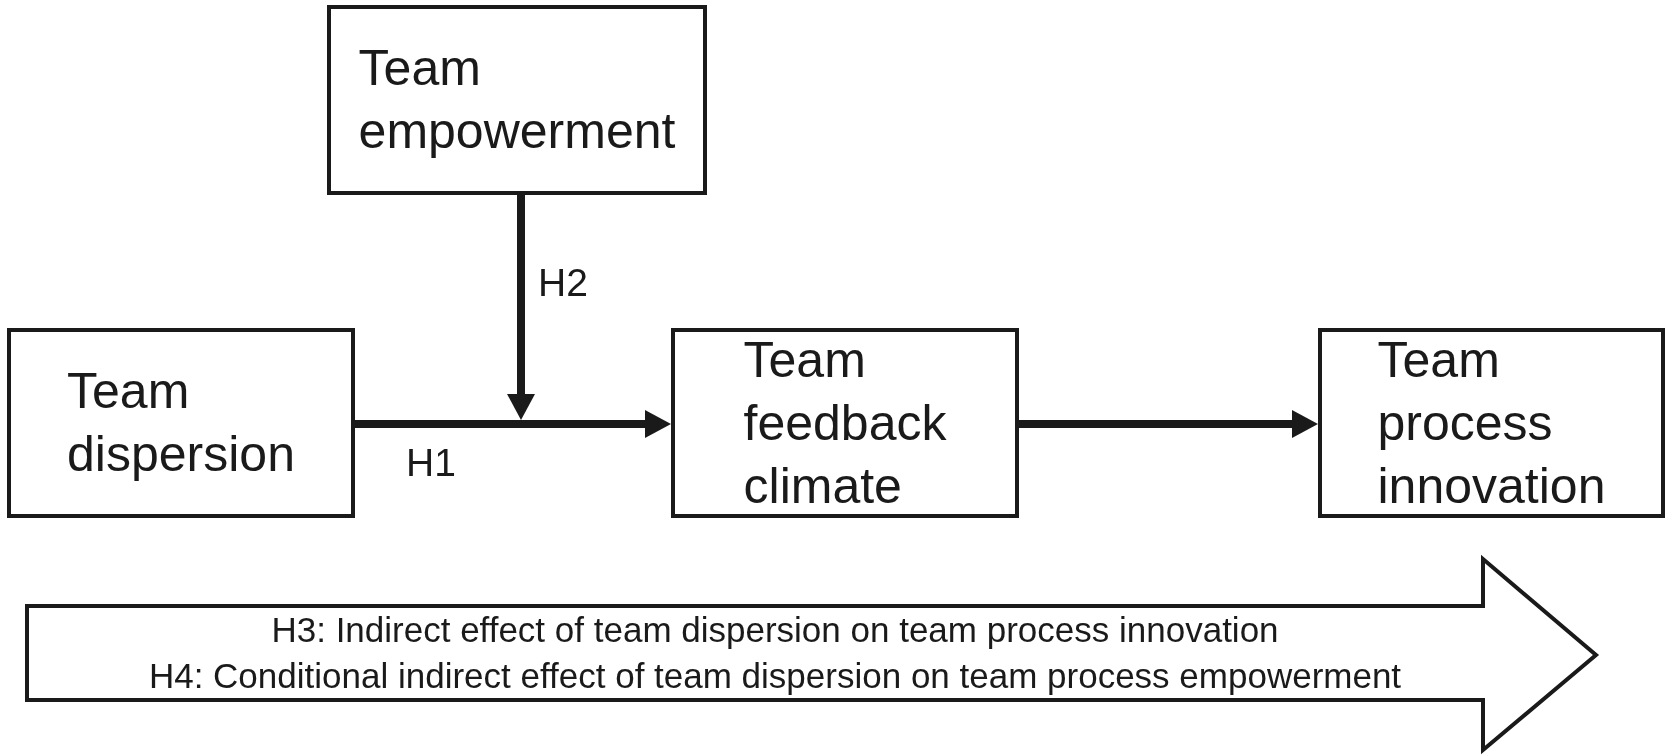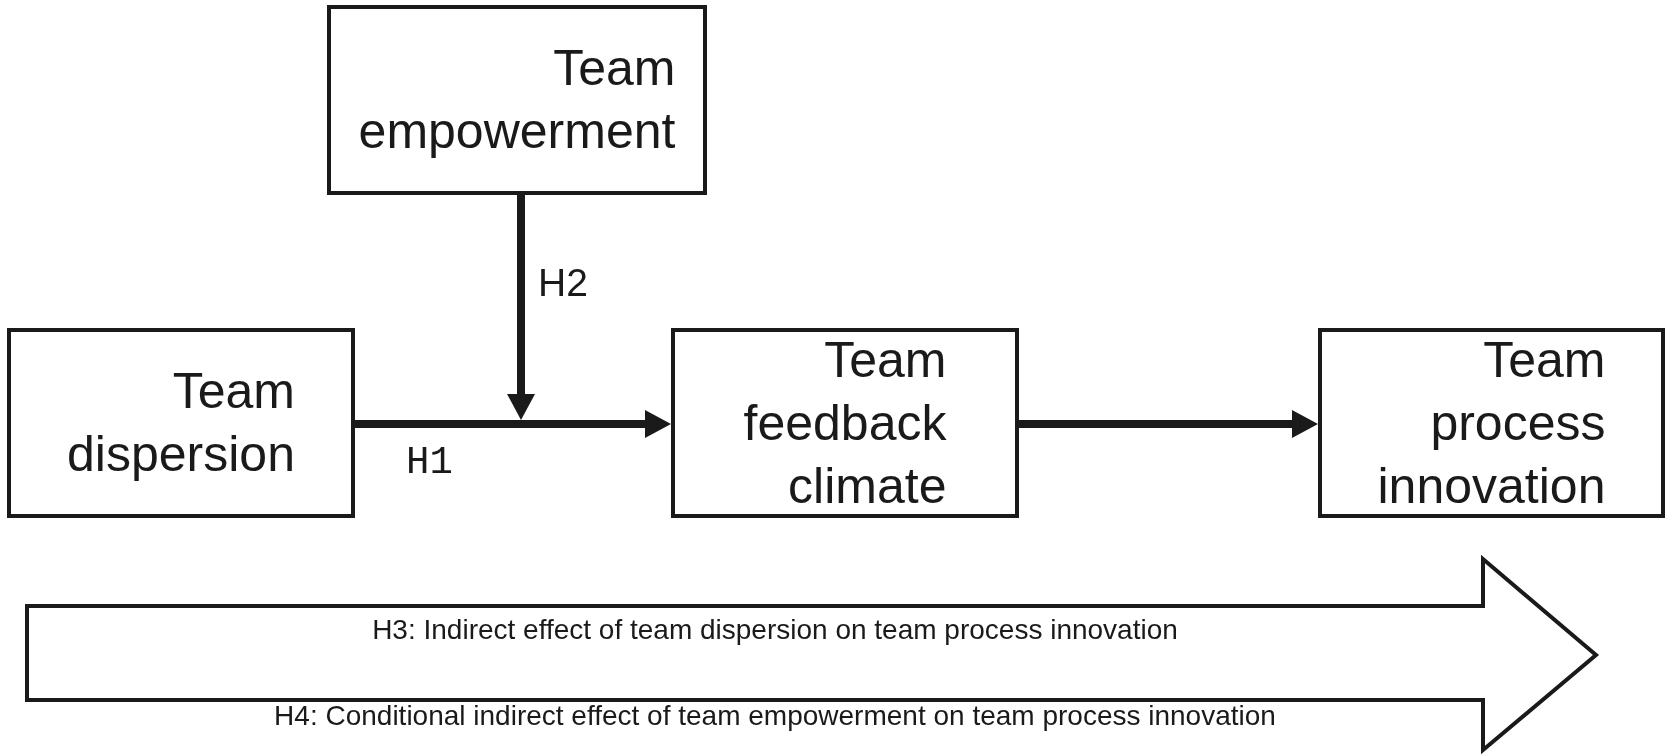--- a/index.html
+++ b/index.html
@@ -19,57 +19,56 @@
     left: 0; top: 0;
     width: 1671px; height: 756px;
   }
   .box {
     position: absolute;
     border: 4px solid var(--ink);
     background: var(--bg);
     display: flex;
     align-items: center;
     justify-content: center;
-    text-align: right;
+    text-align: left;
   }
   .box-label {
     font-size: 50px;
     line-height: 1.26;
     white-space: pre-line;
     color: var(--ink);
   }
   .box-empowerment { left: 327px; top: 5px;   width: 380px; height: 190px; }
   .box-dispersion  { left: 7px;   top: 328px; width: 348px; height: 190px; }
   .box-feedback    { left: 671px; top: 328px; width: 348px; height: 190px; }
   .box-innovation  { left: 1318px;top: 328px; width: 347px; height: 190px; }
   .path-label {
     position: absolute;
     font-size: 39px;
     line-height: 50px;
     color: var(--ink);
     white-space: nowrap;
   }
-  .h1-label { left: 406px; top: 438px; font-family: Liberation Mono, monospace; }
+  .h1-label { left: 406px; top: 438px; }
   .h2-label { left: 538px; top: 258px; }
   .bigarrow-text {
     position: absolute;
     left: 60px; top: 607px;
     width: 1430px; height: 92px;
     display: flex;
     flex-direction: column;
     align-items: center;
     justify-content: center;
     text-align: center;
   }
   .bigarrow-line {
-    font-size: 28px;
+    font-size: 35px;
     line-height: 46px;
     color: var(--ink);
     white-space: nowrap;
-    margin-top: 40px;
   }
   svg line    { stroke: var(--ink); stroke-width: 8; }
   svg .head   { fill: var(--ink); stroke: none; }
   svg .block  { fill: var(--bg); stroke: var(--ink); stroke-width: 4; stroke-linejoin: miter; }
 </style>
 </head>
 <body>
 
 <div class="canvas">
 
@@ -114,16 +113,16 @@
 process
 innovation</span>
   </div>
 
   <div class="path-label h1-label">H1</div>
 
   <div class="path-label h2-label">H2</div>
 
   <div class="bigarrow-text">
     <div class="bigarrow-line">H3: Indirect effect of team dispersion on team process innovation</div>
-    <div class="bigarrow-line">H4: Conditional indirect effect of team empowerment on team process innovation</div>
+    <div class="bigarrow-line">H4: Conditional indirect effect of team dispersion on team process empowerment</div>
   </div>
 
 </div>
 
 </body></html>

